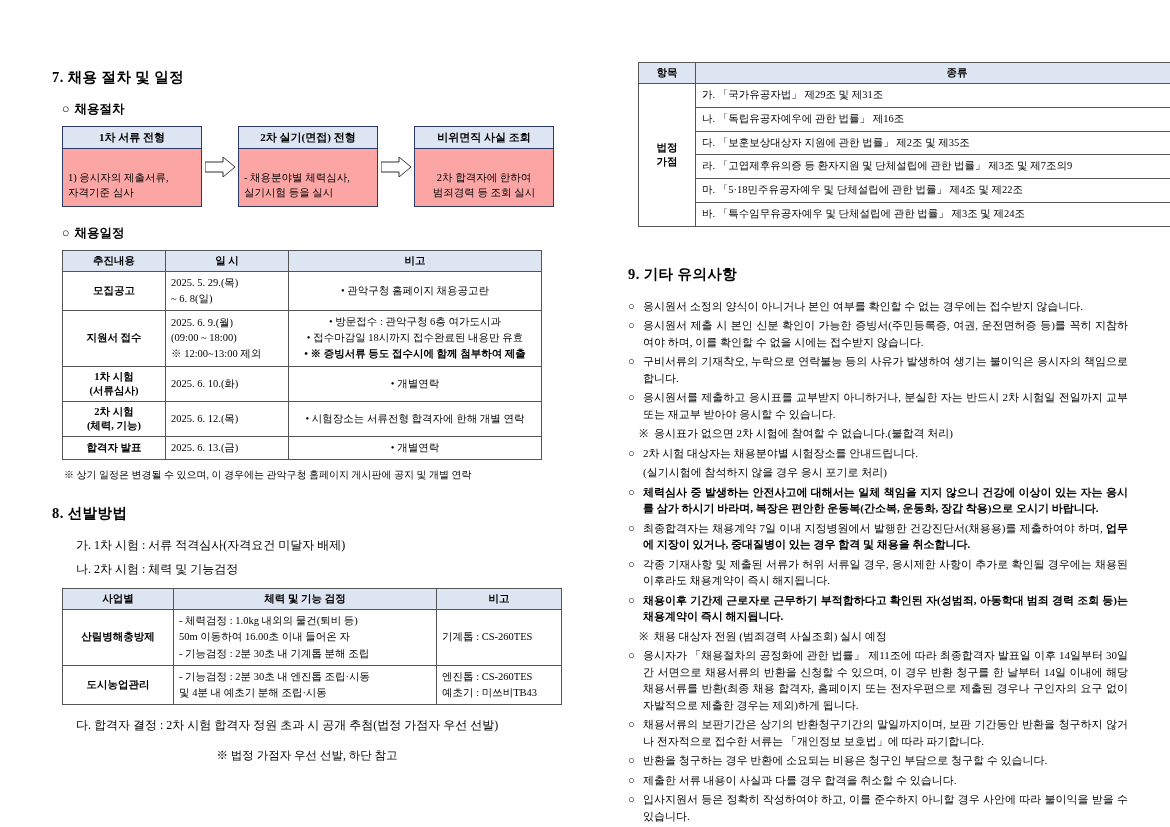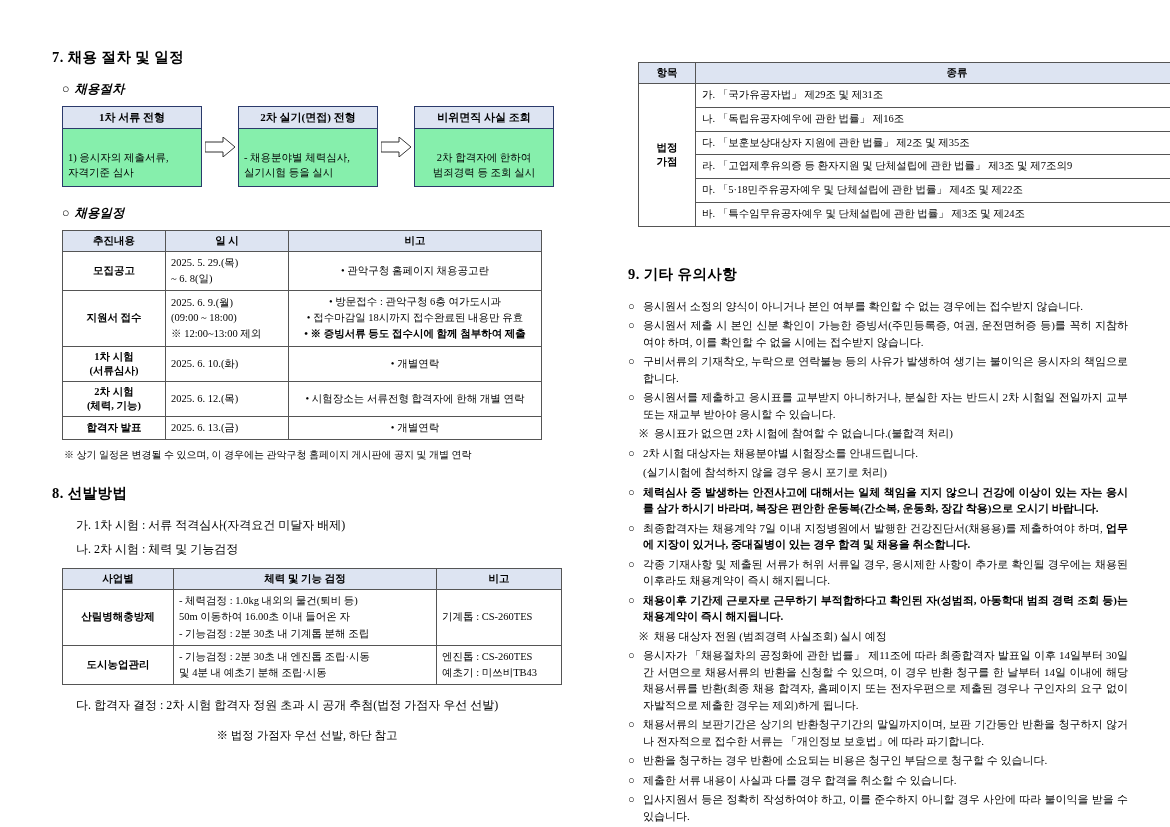--- a/index.html
+++ b/index.html
@@ -17,58 +17,57 @@
   }
   .page {
     position: relative;
     width: 1170px;
     height: 827px;
     box-sizing: border-box;
   }
   .col-left {
     position: absolute;
     left: 52px;
-    top: 48px;
+    top: 68px;
     width: 510px;
   }
   .col-right {
     position: absolute;
     left: 628px;
     top: 62px;
     width: 500px;
   }
   h2.section {
     font-size: 14.5px;
     font-weight: bold;
     margin: 0 0 14px 0;
     letter-spacing: 0.4px;
   }
   .sub {
     font-size: 12.5px;
     font-weight: bold;
     margin: 0 0 8px 0;
     padding-left: 10px;
-    font-style: italic;
   }
   .sub .circ { margin-right: 5px; }
 
   
   .flow {
     display: flex;
     align-items: stretch;
     gap: 0;
     padding-left: 10px;
     margin-bottom: 18px;
   }
   .flow-box {
     border: 1px solid #2b3a6b;
     width: 140px;
     box-sizing: border-box;
     font-size: 10.5px;
-    background: #86efac;
+    background: #fca5a5;
   }
   .flow-box .fb-head {
     background: #dde4f2;
     border-bottom: 1px solid #2b3a6b;
     text-align: center;
     font-weight: bold;
     font-size: 11px;
     padding: 3px 0;
   }
   .flow-box .fb-body {

